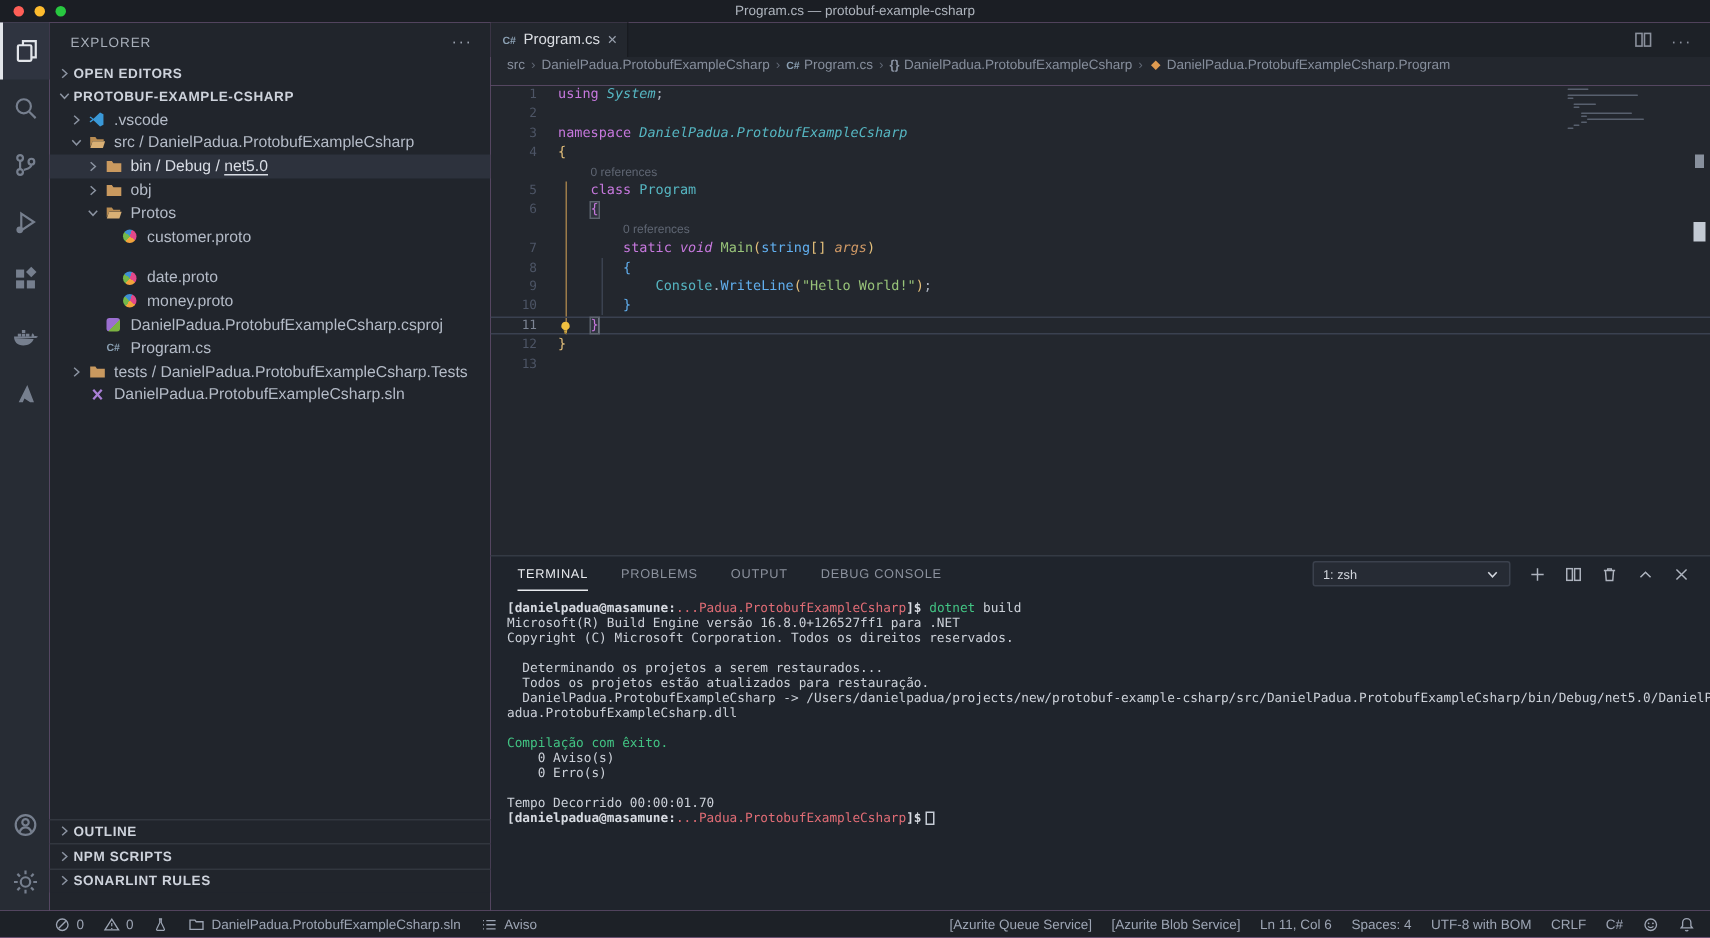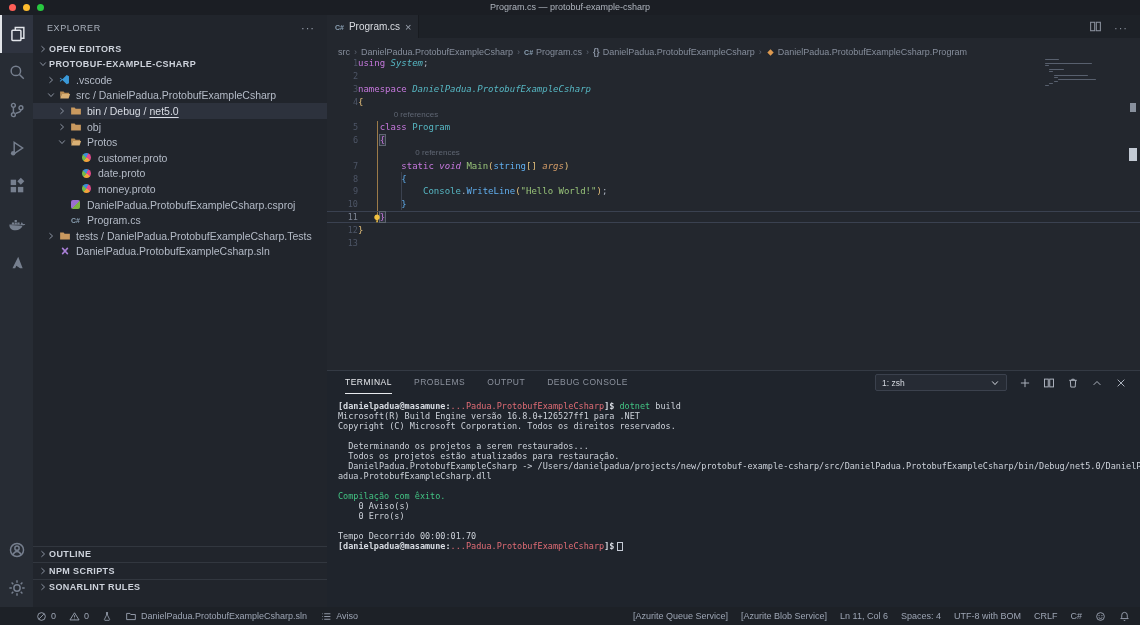--- a/index.html
+++ b/index.html
@@ -40,30 +40,30 @@
            font-weight:bold;letter-spacing:.4px;color:#ced3dc;padding-left:3px;background:#21252c;}
   
   .tabbar{position:absolute;left:327px;top:15px;right:0;height:23px;background:#1d2127;display:flex;}
   .tab{width:92px;background:#23272e;display:flex;align-items:center;padding:0 8px;gap:5px;font-size:10px;
        color:#dadde2;border-right:1px solid #181b20;box-sizing:border-box;}
   .tab-close{margin-left:auto;color:#9aa2af;font-size:11px;line-height:10px;}
   .tab-actions{margin-left:auto;display:flex;align-items:center;gap:12px;padding-right:12px;color:#8b919d;}
   .dots{font-size:11px;letter-spacing:1px;line-height:9px;}
   
   .breadcrumbs{position:absolute;left:327px;top:38px;right:0;height:19px;background:#23272e;display:flex;
-               align-items:flex-end;font-size:9px;color:#868e9c;padding-left:11px;gap:4px;white-space:nowrap;}
+               align-items:flex-start;font-size:9px;color:#868e9c;padding-left:11px;gap:4px;white-space:nowrap;}
   .bc-sep{color:#5f6673;font-size:9px;}
   .bc-item{display:flex;align-items:center;gap:3px;}
   
   .code{position:absolute;left:327px;top:57px;right:0;height:313px;background:#23272e;overflow:hidden;}
   .crow{height:12.8px;display:flex;align-items:center;font-family:"DejaVu Sans Mono",monospace;font-size:9px;
         white-space:pre;color:#abb2bf;position:relative;box-sizing:border-box;}
   .gnum{width:31px;text-align:right;color:#4d5566;font-size:8.5px;flex:none;}
   .crow.current .gnum{color:#7d8594;}
-  .ctext{}
+  .ctext{padding-left:14px;}
   .crow.current{border-top:1px solid #3a4150;border-bottom:1px solid #3a4150;}
   .lens{color:#5f6673;font-size:8px;font-family:"Liberation Sans",sans-serif;}
   .tk-kw{color:#c678dd}.tk-kwit{color:#c678dd;font-style:italic}
   .tk-nsit{color:#56b6c2;font-style:italic}
   .tk-ty{color:#56b6c2}.tk-ty2{color:#61afef}
   .tk-fn{color:#98c379}.tk-mth{color:#61afef}.tk-str{color:#98c379}
   .tk-b1{color:#e5c07b}.tk-b2{color:#c678dd}.tk-b3{color:#61afef}
   .tk-prm{color:#d19a66;font-style:italic}.tk-pl{color:#abb2bf}
   .tk-mbox{outline:1px solid #5d646f;background:rgba(90,100,125,.22);}
   .tk-cur{display:inline-block;width:1px;height:10.5px;background:#dde3ee;vertical-align:middle;}
@@ -290,21 +290,21 @@
           </span>
           <span class="tlabel">Protos</span>
         </div>
         <div class="tree-row" style="padding-left: 33px;">
           <span class="chev"></span>
           <span class="ticon">
             <span class="ic-proto"></span>
           </span>
           <span class="tlabel">customer.proto</span>
         </div>
-        <div class="tree-row" style="padding-left: 33px;">
+        <div class="tree-row" style="padding-left: 33px; margin-top: 12px;">
           <span class="chev"></span>
           <span class="ticon">
             <span class="ic-proto"></span>
           </span>
           <span class="tlabel">date.proto</span>
         </div>
         <div class="tree-row" style="padding-left: 33px;">
           <span class="chev"></span>
           <span class="ticon">
             <span class="ic-proto"></span>

